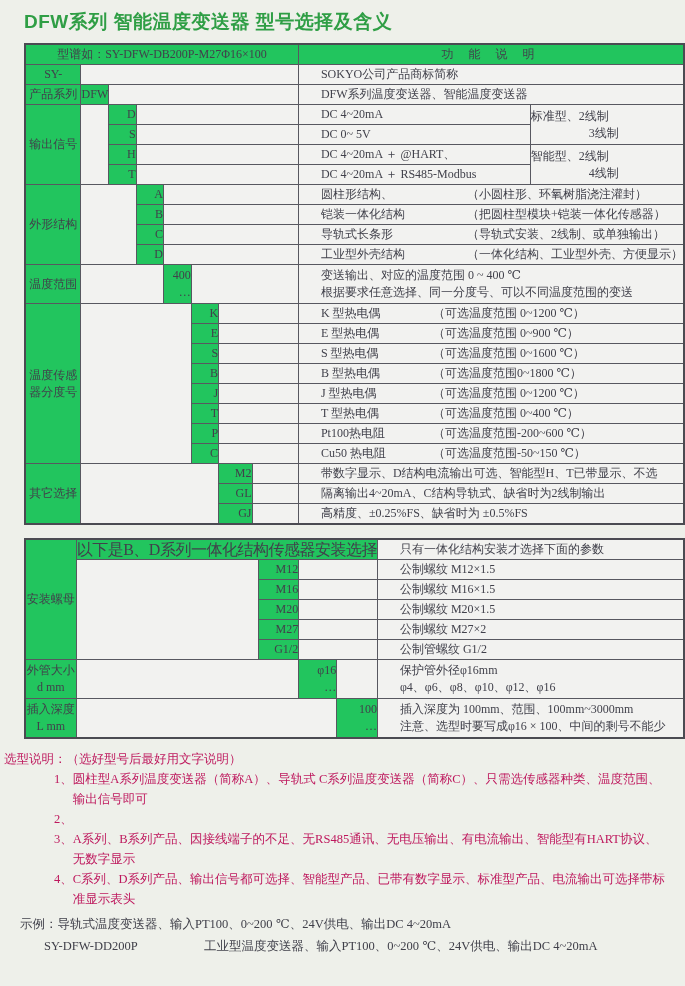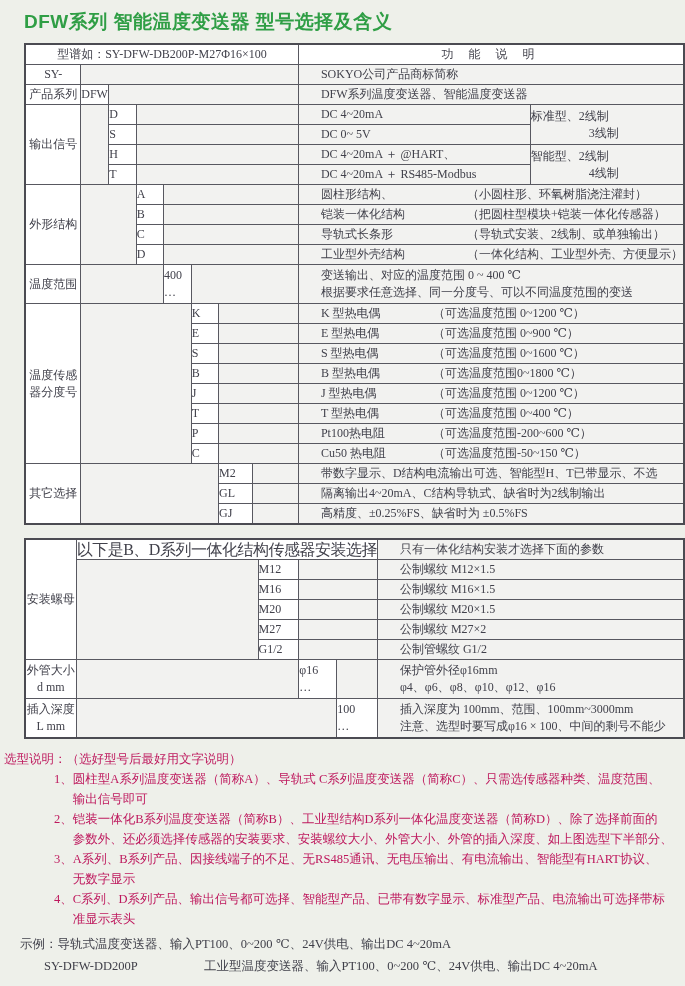--- a/index.html
+++ b/index.html
@@ -11,23 +11,23 @@
     margin:9px 0 8px 24px;
     font-family:"Liberation Sans","DejaVu Sans",sans-serif;
     font-weight:bold;font-size:19px;color:#2f9e45;letter-spacing:0.5px;
   }
   table.tbl{border-collapse:collapse;table-layout:fixed;margin-left:24px;border:2px solid #4b4b52}
   td{
     border:1px solid #585860;height:19px;padding:0;
     font-size:12px;line-height:17px;overflow:hidden;white-space:nowrap;
     background:#f2f2f0;color:#41414b;
   }
-  td.g{background:#ffffff}
+  td.g{background:#22c55e}
   td.lb{text-align:center}
-  td.c{text-align:left}
+  td.c{text-align:right}
   td.d{padding-left:22px}
   td.nt{padding-left:0;}
   .ind{text-indent:58px}
   span.nm{display:inline-block}
   .w150{width:146px}
   .w115{width:112px}
   tr.dbl td{height:38px}
   td.hc{text-align:center}
   td.fs{letter-spacing:6px}
   td.sm{font-size:16px;text-align:center;letter-spacing:-0.5px}
@@ -314,24 +314,20 @@
   <div>选型说明：（选好型号后最好用文字说明）</div>
   <div class="note-item">
     <span class="note-num">1、</span>
     <div>
       <div>圆柱型A系列温度变送器（简称A）、导轨式 C系列温度变送器（简称C）、只需选传感器种类、温度范围、</div>
       <div>输出信号即可</div>
     </div>
   </div>
   <div class="note-item">
     <span class="note-num">2、</span>
-    <div>
-      <div>铠装一体化B系列温度变送器（简称B）、工业型结构D系列一体化温度变送器（简称D）、除了选择前面的</div>
-      <div>参数外、还必须选择传感器的安装要求、安装螺纹大小、外管大小、外管的插入深度、如上图选型下半部分、</div>
-    </div>
   </div>
   <div class="note-item">
     <span class="note-num">3、</span>
     <div>
       <div>A系列、B系列产品、因接线端子的不足、无RS485通讯、无电压输出、有电流输出、智能型有HART协议、</div>
       <div>无数字显示</div>
     </div>
   </div>
   <div class="note-item">
     <span class="note-num">4、</span>

